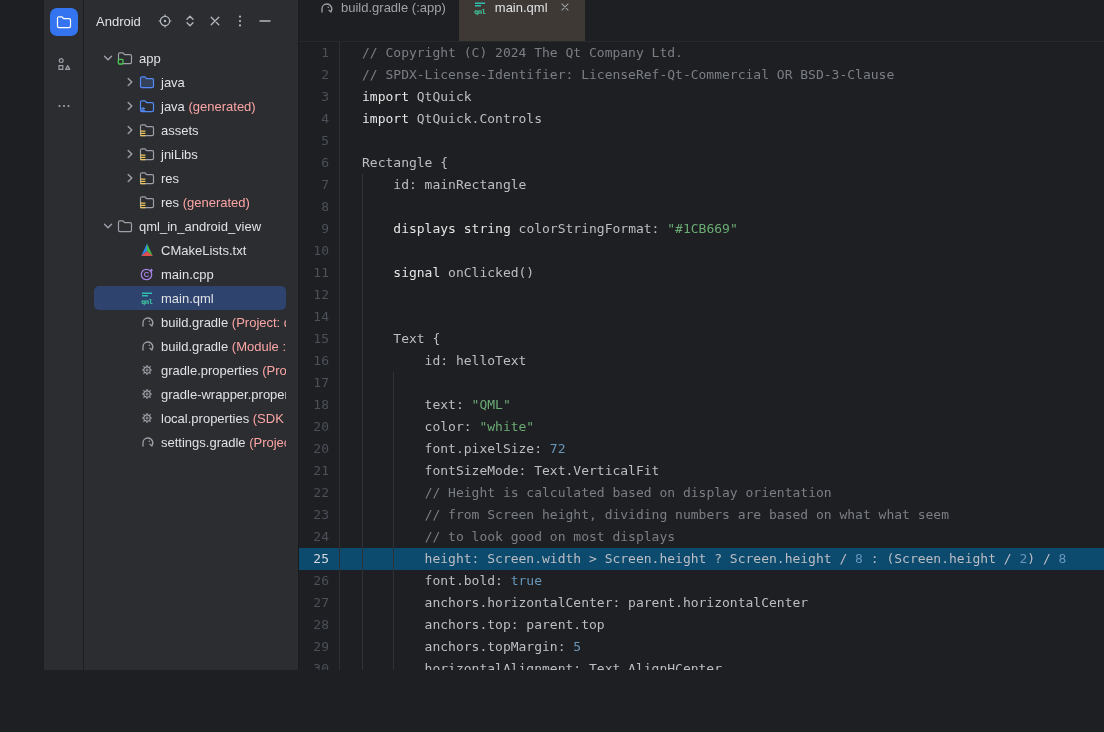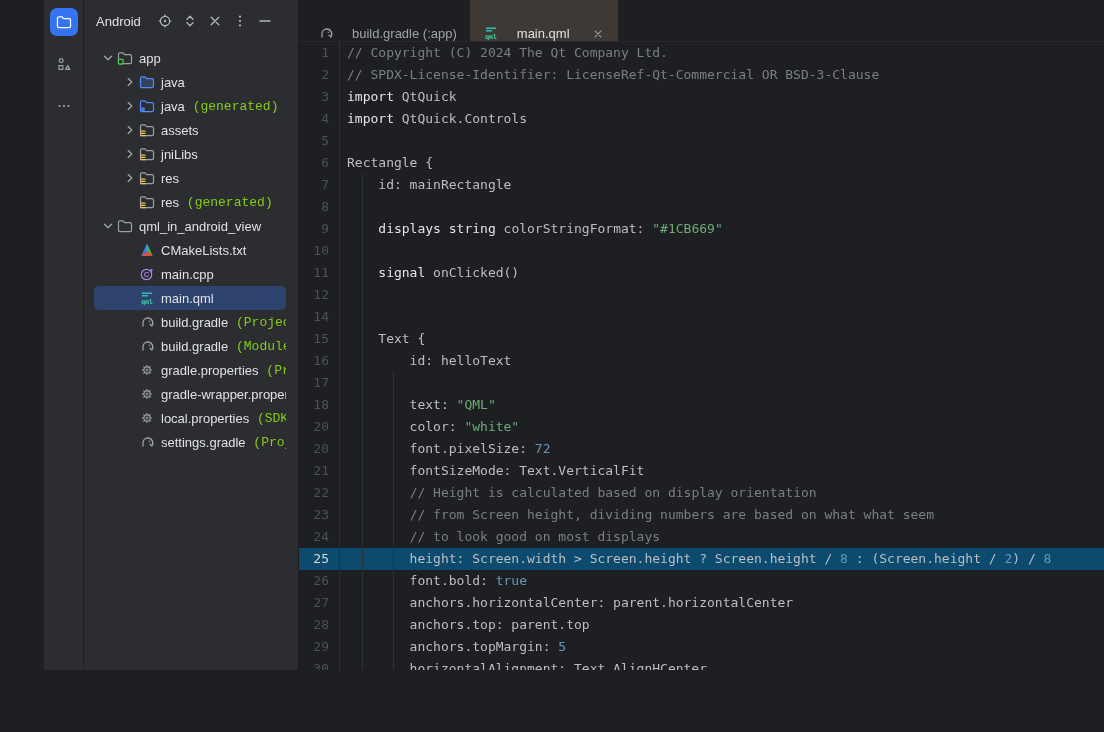--- a/index.html
+++ b/index.html
@@ -24,35 +24,35 @@
   .panel-actions{display:flex;align-items:center;gap:9px;}
   .panel-actions .act{width:16px;height:16px;display:flex;align-items:center;justify-content:center;}
 
   .tree{padding-top:4px;flex:1;overflow:hidden;}
   .row{height:24px;display:flex;align-items:center;margin:0 12px 0 10px;border-radius:5px;
     white-space:nowrap;overflow:hidden;cursor:default;}
   .row.selected{background:#2e436e;}
   .chev{width:18px;flex:none;display:flex;align-items:center;justify-content:center;}
   .ticon{width:16px;height:16px;flex:none;margin-right:6px;display:flex;align-items:center;justify-content:center;}
   .tlabel{color:#dfe1e5;white-space:pre;}
-  .tqual{color:#84cc16;white-space:pre;font-family:Liberation Mono, monospace;}
+  .tqual{color:#fca5a5;white-space:pre;}
 
   
   .editor-area{flex:1;min-width:0;display:flex;flex-direction:column;background:#1e1f22;}
   .tabbar{height:42px;flex:none;display:flex;align-items:stretch;padding-left:6px;border-bottom:1px solid #26282b;box-sizing:border-box;}
-  .tab{display:flex;align-items:flex-end;gap:18px;padding:0 13px;color:#9fa2a8;cursor:default;}
+  .tab{display:flex;align-items:flex-start;gap:7px;padding:0 13px;color:#9fa2a8;cursor:default;}
   .tab.active{background:#3e3935;color:#dfe1e5;}
   .tab .tab-close{width:14px;height:14px;margin-left:3px;display:flex;align-items:center;justify-content:center;}
 
   .editor{flex:1;position:relative;overflow:hidden;font-family:"DejaVu Sans Mono",monospace;font-size:13px;}
   .codeline{display:flex;height:22px;line-height:22px;white-space:pre;}
   .codeline.current{background:#0c4a6e;}
   .gutter{width:41px;flex:none;box-sizing:border-box;padding-right:10px;text-align:right;color:#4b5059;border-right:1px solid #2e3033;}
   .codeline.current .gutter{color:#d5d8de;}
-  .ctext{margin-left:7px;color:#bcbec4;}
+  .ctext{margin-left:22px;color:#bcbec4;}
   .tk-plain{color:#bcbec4;}
   .tk-comment{color:#7a7e85;}
   .tk-keyword{color:#e5e5e5;}
   .tk-string{color:#6aab73;}
   .tk-number{color:#6897bb;}
   .tk-literal{color:#6897bb;}
   .indent-guide{position:absolute;width:1px;background:#2f3237;}
 </style>
 </head>
 <body>

